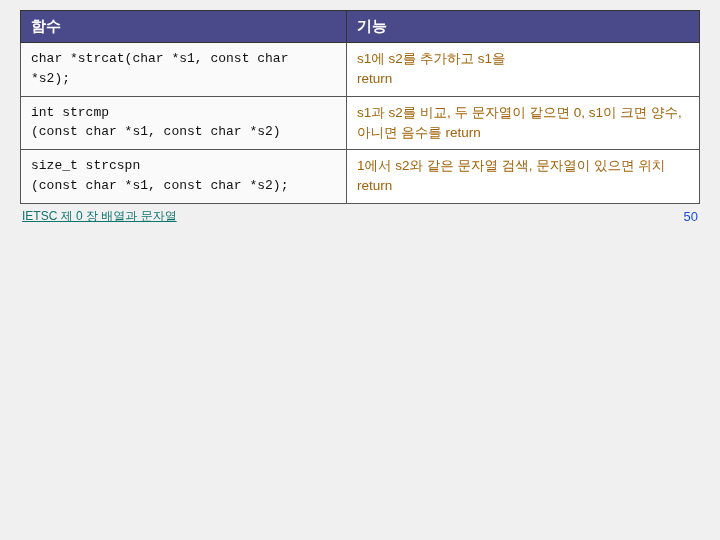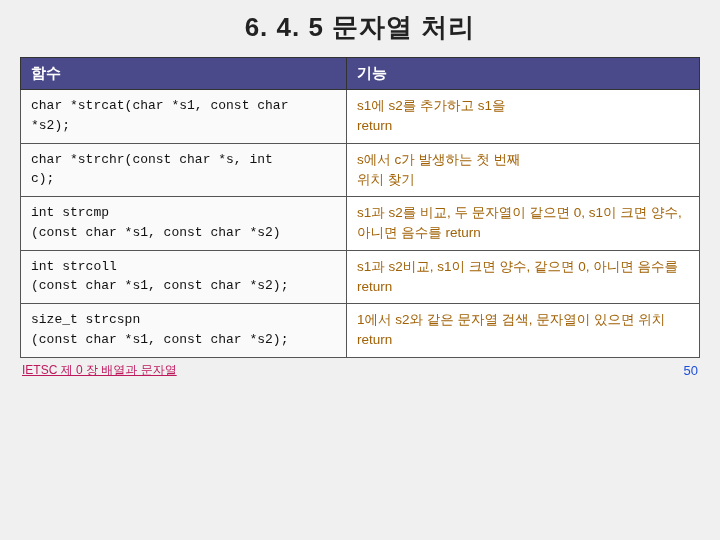--- a/index.html
+++ b/index.html
@@ -65,57 +65,48 @@
     .footer-row {
       display: flex;
       justify-content: space-between;
       align-items: center;
       margin-top: 4px;
       padding: 0 2px;
     }
     .footer-text {
       font-family: Arial, sans-serif;
       font-size: 12px;
-      color: #be185d;
+      color: #0f766e;
       text-decoration: underline;
     }
     .page-num {
       font-family: Arial, sans-serif;
       font-size: 13px;
       color: #1d4ed8;
     }
   </style>
 </head>
 <body>
 
 <div class="page">
-  <div class="title">6. 4. 5  문자열  처리</div>
   <table>
     <thead>
       <tr>
         <th>함수</th>
         <th>기능</th>
       </tr>
     </thead>
     <tbody>
       <tr>
         <td class="func">char *strcat(char *s1, const char<br>*s2);</td>
         <td class="desc">s1에 s2를 추가하고 s1을<br>return</td>
       </tr>
       <tr>
-        <td class="func">char *strchr(const char *s, int<br>c);</td>
-        <td class="desc">s에서 c가 발생하는 첫 번째<br>위치 찾기</td>
-      </tr>
-      <tr>
         <td class="func">int strcmp<br>(const char *s1, const char *s2)</td>
         <td class="desc">s1과 s2를 비교, 두 문자열이 같으면 0, s1이 크면 양수, 아니면 음수를 return</td>
-      </tr>
-      <tr>
-        <td class="func">int strcoll<br>(const char *s1, const char *s2);</td>
-        <td class="desc">s1과 s2비교, s1이 크면 양수, 같으면 0, 아니면 음수를 return</td>
       </tr>
       <tr>
         <td class="func">size_t strcspn<br>(const char *s1, const char *s2);</td>
         <td class="desc">1에서 s2와 같은 문자열 검색, 문자열이 있으면 위치 return</td>
       </tr>
     </tbody>
   </table>
   <div class="footer-row">
     <span class="footer-text">IETSC 제 0 장 배열과 문자열</span>
     <span class="page-num">50</span>

